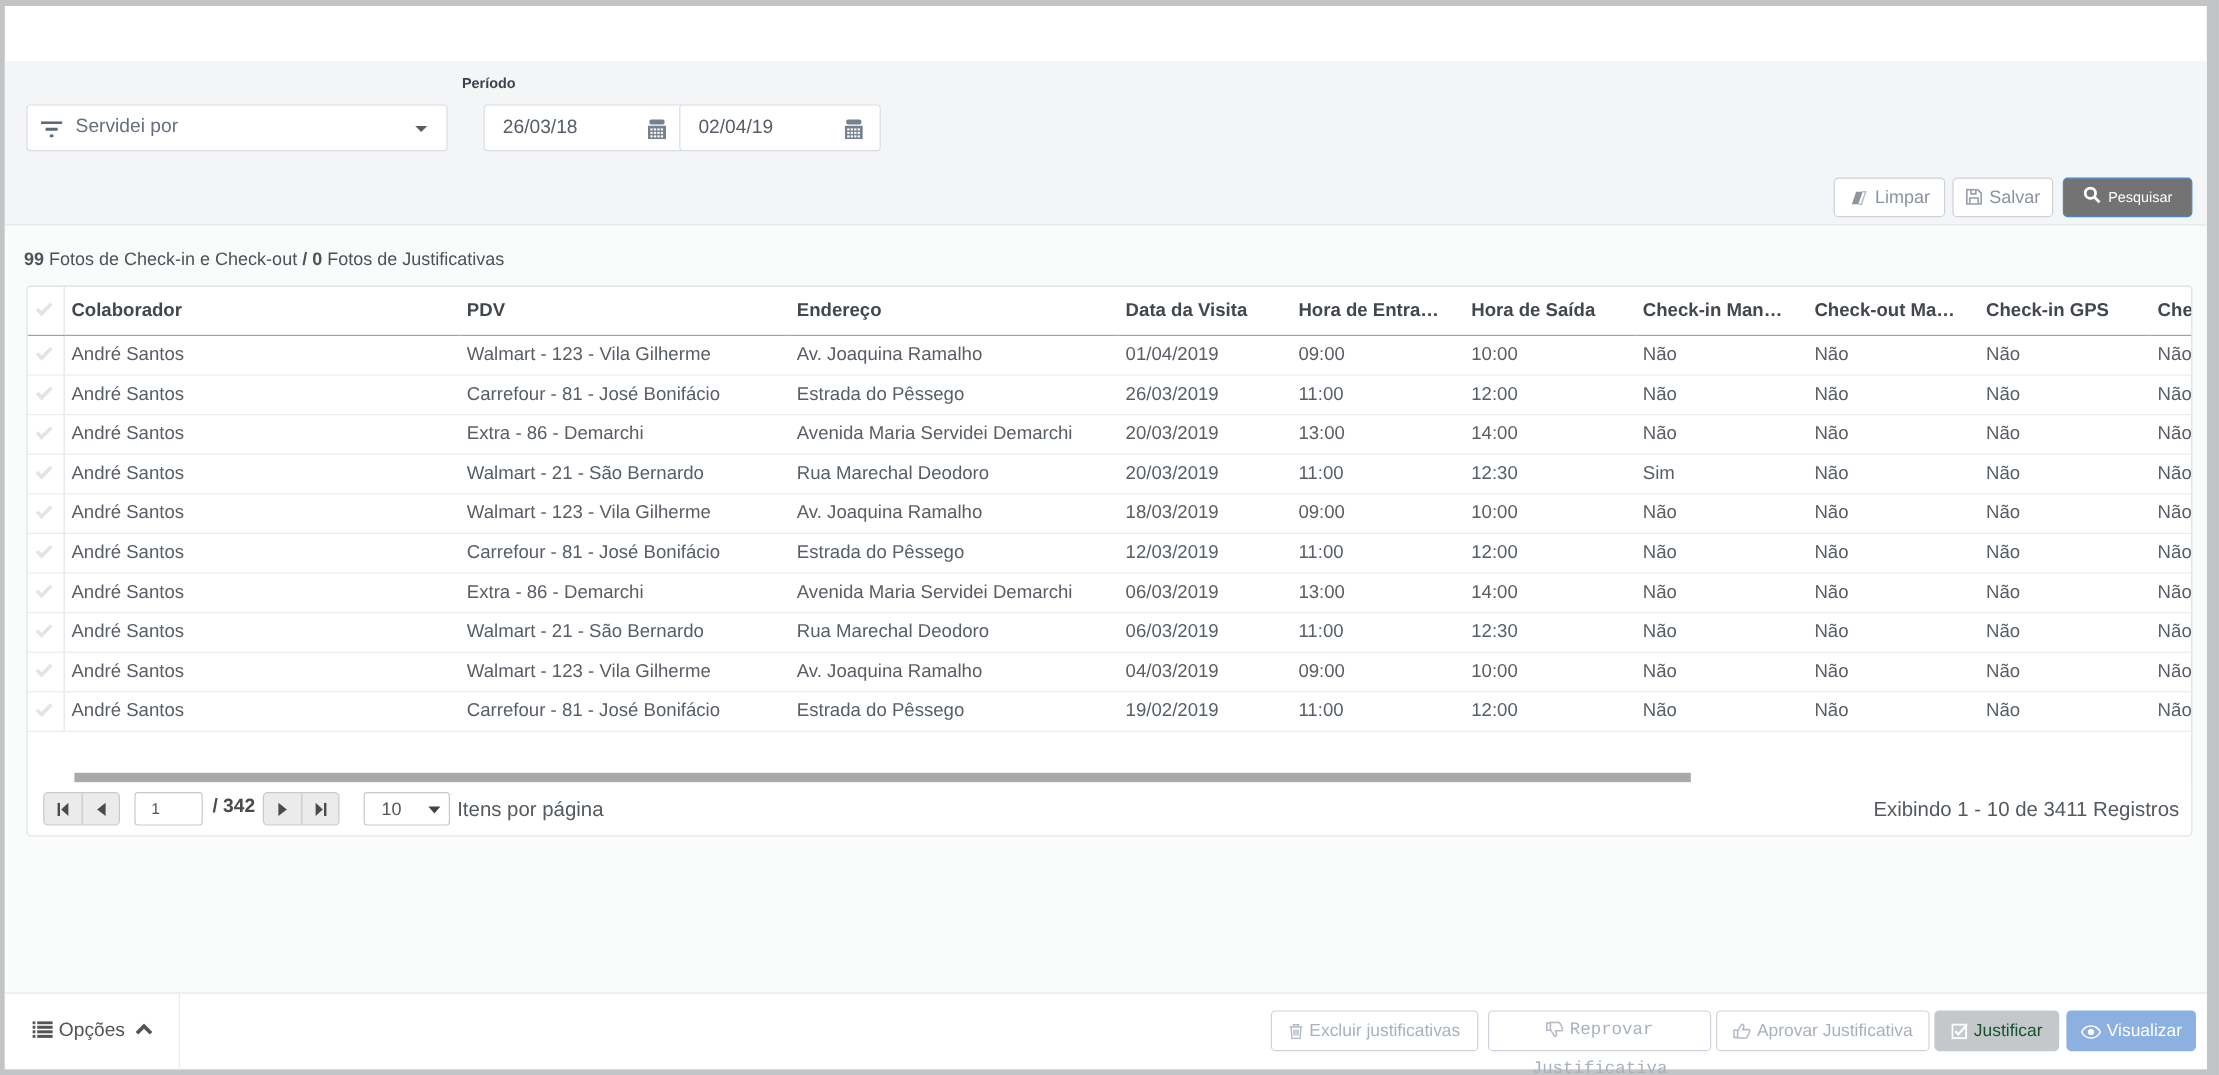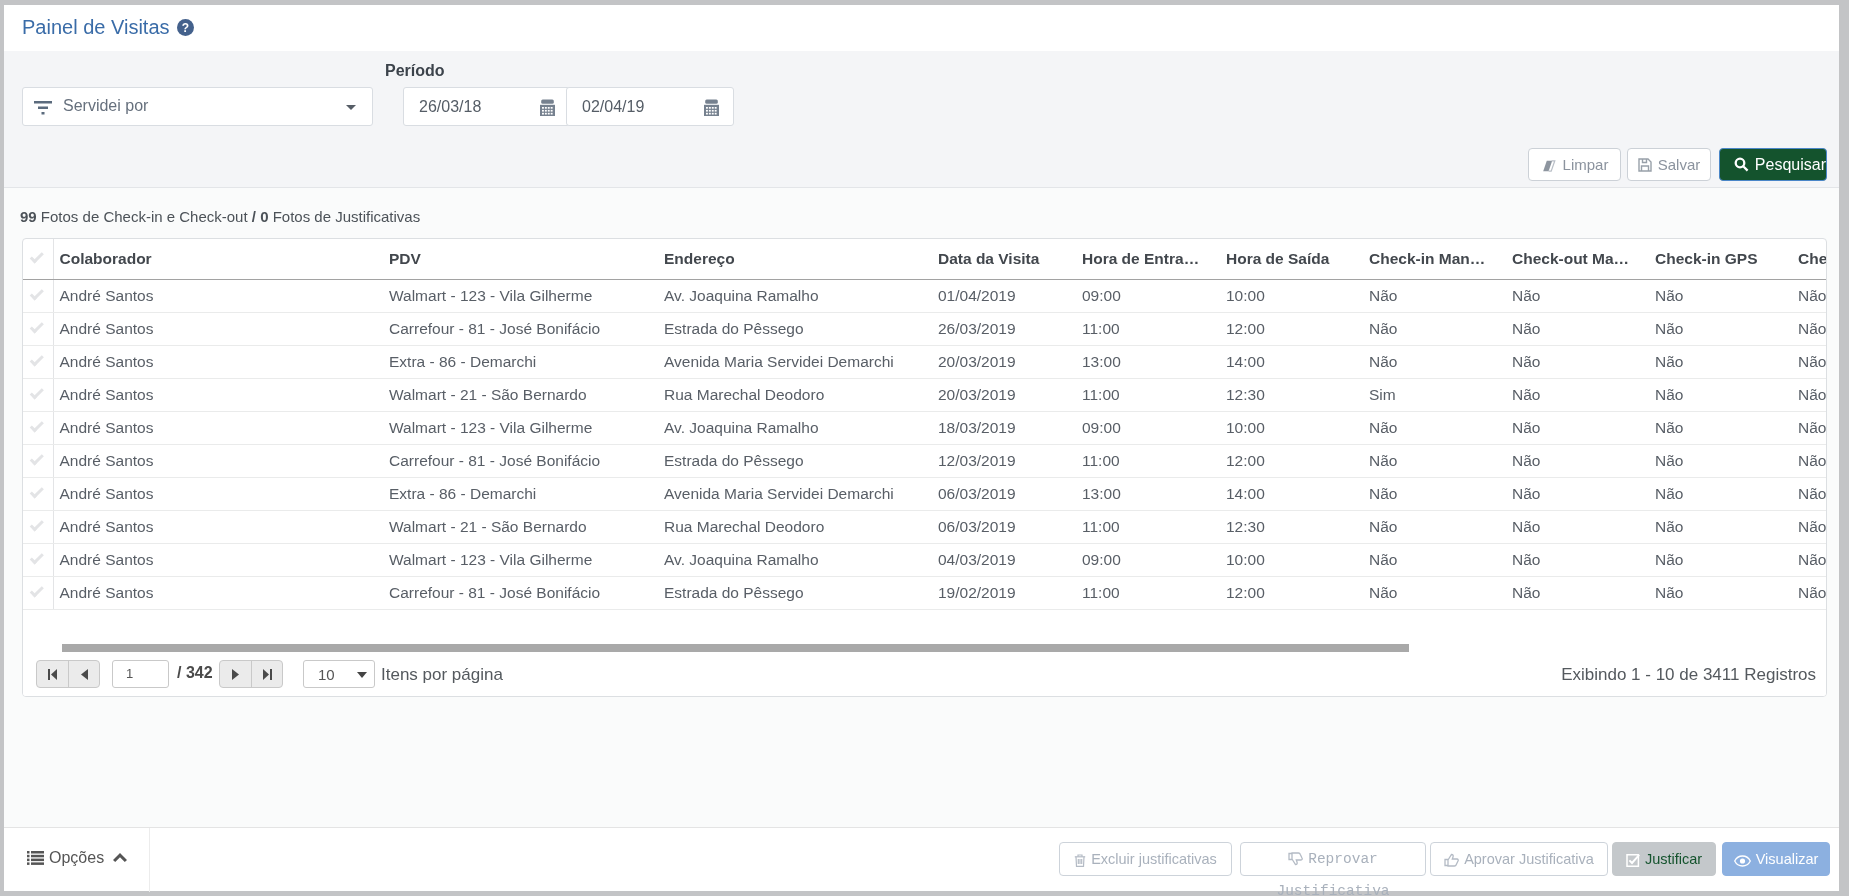--- a/index.html
+++ b/index.html
@@ -10,30 +10,30 @@
 #title { position:absolute; left:18px; top:11px; font-size:20px; color:#3a6ca8; }
 #helpic { position:relative; top:2px; margin-left:7px; }
 
 
 #fpanel { position:absolute; left:0; top:46px; width:100%; height:137px; background:#f4f5f7; border-bottom:1px solid #e3e5e8; }
 .inp { position:absolute; top:36px; height:39px; background:#fff; border:1px solid #d9dde2; border-radius:3px; font-size:16px; color:#66707d; }
 #fsel { left:18px; width:351px; }
 #fsel .txt { position:absolute; left:40px; top:9px; }
 #fsel .car { position:absolute; right:16px; top:17px; width:0; height:0; border-left:5px solid transparent; border-right:5px solid transparent; border-top:5px solid #565d66; }
 #flt { position:absolute; left:11px; top:13px; }
-#plabel { position:absolute; left:381px; top:11px; font-size:16px; font-weight:bold; color:#3c434b; }
+#plabel { position:absolute; left:381px; top:11px; font-size:12px; font-weight:bold; color:#3c434b; }
 #date1 { left:383px; width:167px;margin-left:16px; }
 #date2 { left:562px; width:168px; }
 .inp .dtx { position:absolute; left:15px; top:10px; color:#555d66; }
 .inp .cal { position:absolute; right:14px; top:11px; height:17px; }
 
 .btn { position:absolute; top:97px; height:33px; border-radius:4px; border:1px solid #ccd1d7; background:#fff; color:#8b939e; font-size:15px; text-align:center; line-height:31px; }
 #blimpar { left:1524px; width:93px; }
 #bsalvar { left:1623px; width:84px; }
-#bpesq { left:1715px; width:108px; background:#14532d; border-color:#4a86c8; color:#fff; font-size:16px;text-align:right; }
+#bpesq { left:1715px; width:108px; background:#737373; border-color:#4a86c8; color:#fff; font-size:12px; }
 .btn svg { position:relative; top:2px; margin-right:6px; }
 
 
 #content { position:absolute; left:0; top:183px; width:100%; height:639px; background:#fafbfb; }
 #summary { position:absolute; left:16px; top:20px; font-size:15px; color:#4c5258; }
 #grid { position:absolute; left:18px; top:50px; width:1805px; height:459px; background:#fff; border:1px solid #dcdfe2; border-radius:4px; overflow:hidden; }
 table { border-collapse:collapse; table-layout:fixed; width:1912px; }
 col.c0 { width:30px; } col.c1 { width:330px; } col.c2 { width:275px; } col.c3 { width:274px; }
 col.c4 { width:144px; } col.c5 { width:144px; } col.c6,col.c7,col.c8,col.c9,col.c10 { width:143px; }
 th { height:40px; font-size:15.5px; color:#42474d; text-align:left; padding:0 6px; border-bottom:1px solid #a2a2a2; white-space:nowrap; overflow:hidden; }
@@ -62,26 +62,20 @@
 .bbtn { position:absolute; top:14px; height:34px; border-radius:4px; border:1px solid #cdd3da; background:#fff; color:#a9b1bc; font-size:14.5px; text-align:center; line-height:32px; }
 .bbtn svg { position:relative; top:2.5px; margin-right:5px; }
 #bexc { left:1055px; width:173px; }
 #brep { left:1236px; width:186px;font-family:Liberation Mono, monospace; }
 #bapr { left:1426px; width:178px; }
 #bjus { left:1608px; width:104px; background:#c4c8cb; border-color:#c4c8cb; color:#14532d; }
 #bvis { left:1718px; width:108px; background:#8cb0e0; border-color:#8cb0e0; color:#fff; }
 </style></head>
 <body>
 <div id="app">
-  <div id="titlebar">
-    <div id="title">Painel de Visitas<svg id="helpic" width="17" height="17" viewBox="0 0 17 17">
-          <circle cx="8.5" cy="8.5" r="8.5" fill="#44618c"></circle>
-          <text x="8.5" y="12.5" font-size="12" font-weight="bold" fill="#fff" text-anchor="middle">?</text>
-        </svg></div>
-  </div>
   <div id="fpanel">
     <div id="fsel" class="inp">
       <svg id="flt" width="18" height="14" viewBox="0 0 18 14">
           <path fill="#5b6b7d" d="M0 0h18v2.4H0zM4 5.5h10v2.4H4zM7.5 11h3v2.4h-3z"></path>
         </svg>
       <span class="txt">Servidei por</span>
         <span class="car"></span>
     </div>
     <div id="plabel">Período</div>
     <div id="date1" class="inp">

